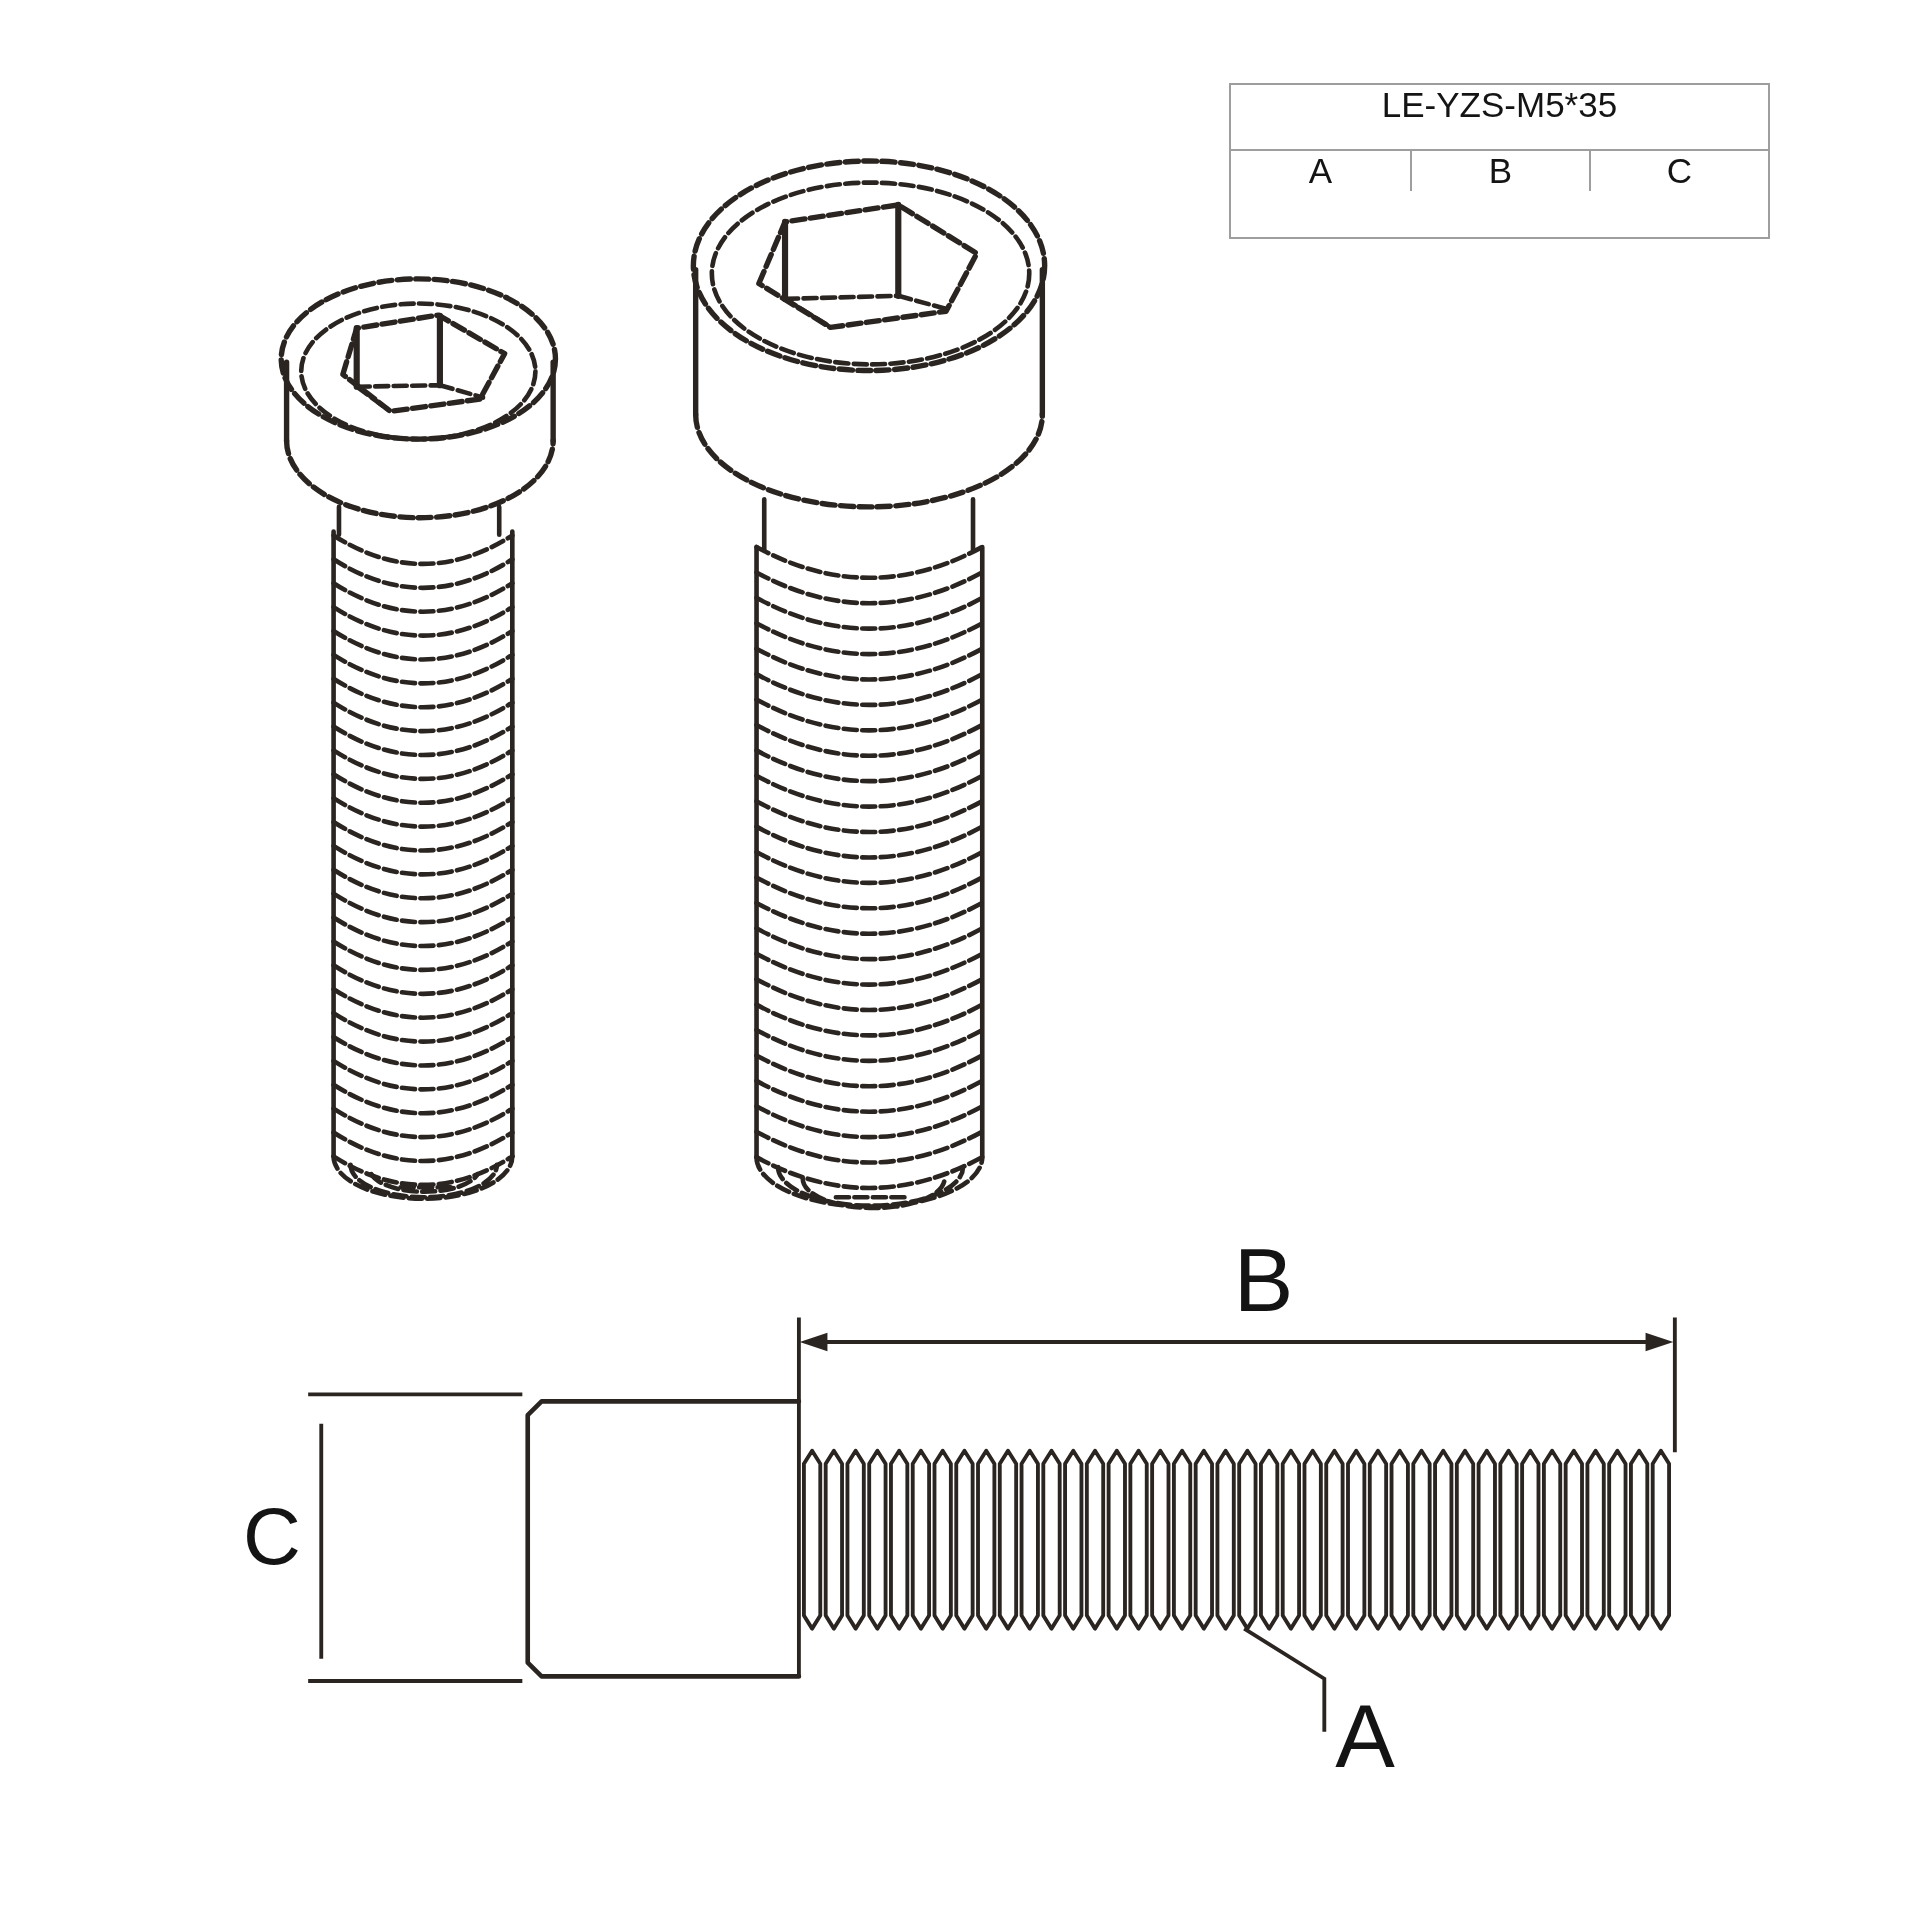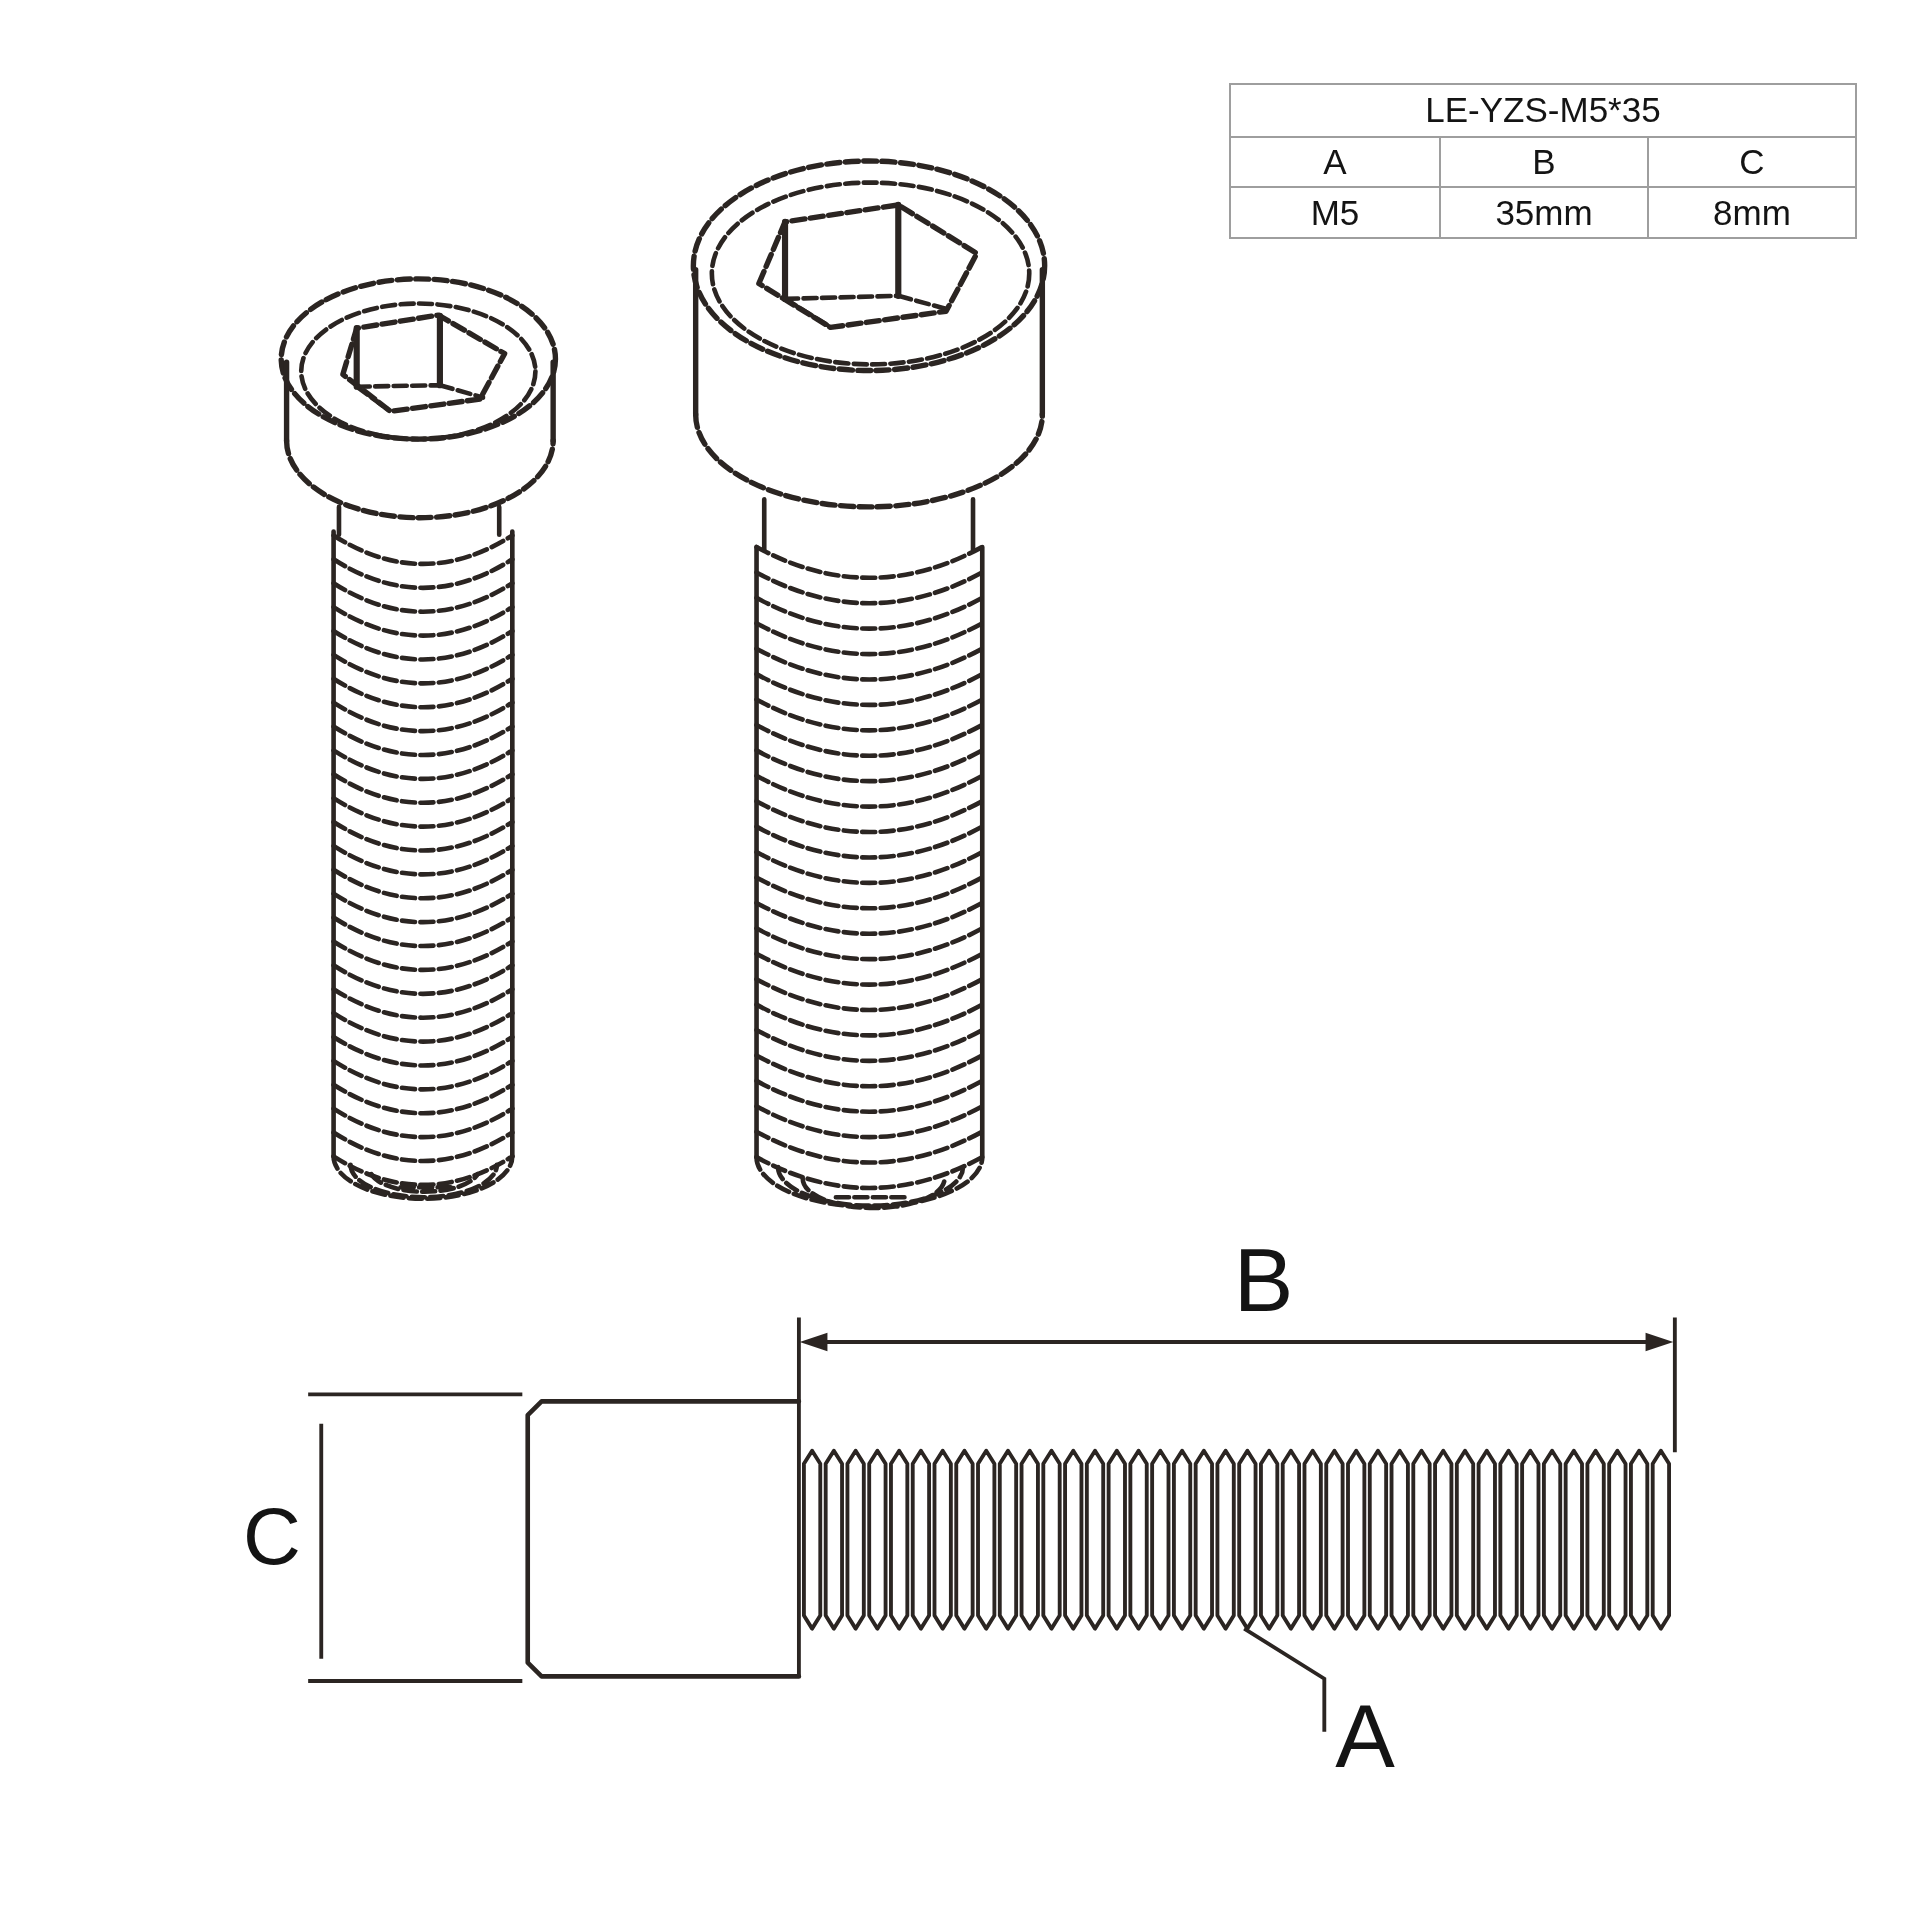--- a/index.html
+++ b/index.html
@@ -19,27 +19,28 @@
   .w6 { stroke-width:6; }
   .w5 { stroke-width:5; }
   .w8 { stroke-width:8; }
   .dim          { fill:none; stroke:var(--line,#2b2522); stroke-width:5; stroke-linecap:butt; }
   .arrow        { fill:var(--line,#2b2522); stroke:none; }
   .dim-text     { fill:var(--text,#141414); font-family:"Liberation Sans", sans-serif; text-anchor:middle; }
 
   
   .spec-table{
     position:absolute; left:1229px; top:83px;
-    width:628px; height:156px;
+    width:541px; height:156px;
     display:grid; grid-template-rows:1fr 1fr 1fr;
     border:2.3px solid var(--tborder,#9e9e9e);
     background:#fff;
     color:var(--text,#141414);
     font-size:35px;
     box-sizing:border-box;
+    gap:24px;
   }
   .spec-title{
     display:flex; align-items:center; justify-content:center;
   }
   .spec-row{
     display:grid; grid-template-columns:1fr 1fr 1fr;
     border-top:2.3px solid var(--tborder,#9e9e9e);
   }
   .spec-cell{
     display:flex; align-items:center; justify-content:center;
@@ -123,20 +124,15 @@
     </g>
   </svg>
 
   <div class="spec-table">
     <div class="spec-title">LE-YZS-M5*35</div>
     <div class="spec-row">
       <div class="spec-cell">A</div>
       <div class="spec-cell">B</div>
       <div class="spec-cell">C</div>
     </div>
-    <div class="spec-row">
-      <div class="spec-cell">M5</div>
-      <div class="spec-cell">35mm</div>
-      <div class="spec-cell">8mm</div>
-    </div>
   </div>
 </div>
 
 
 </body></html>

